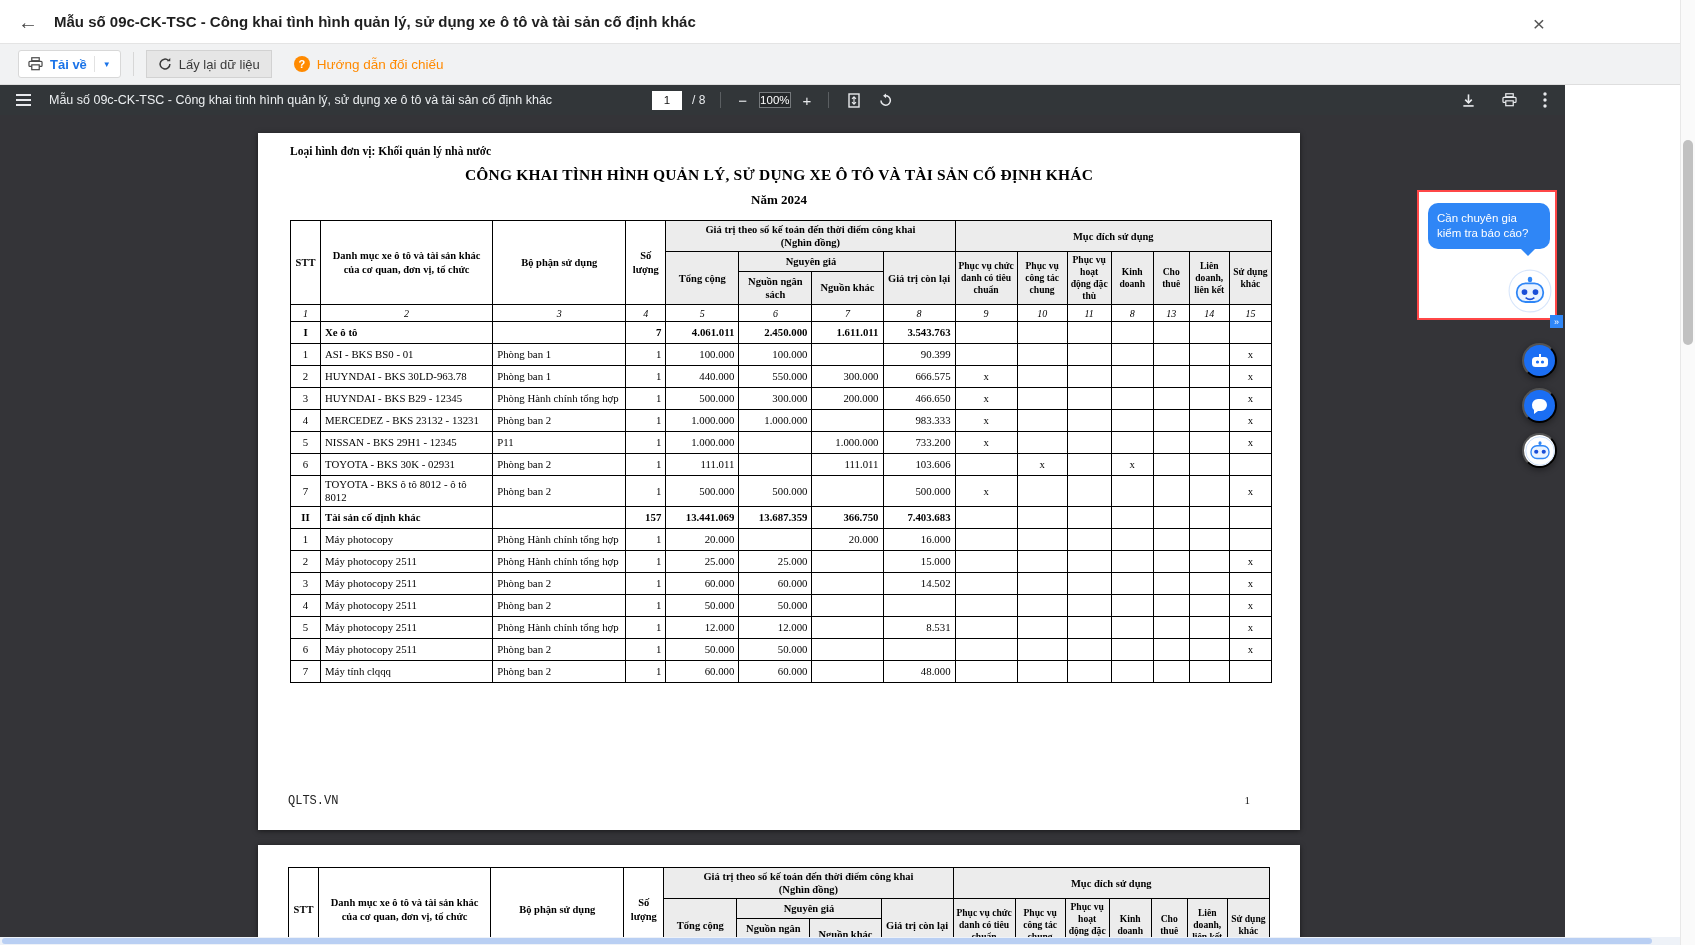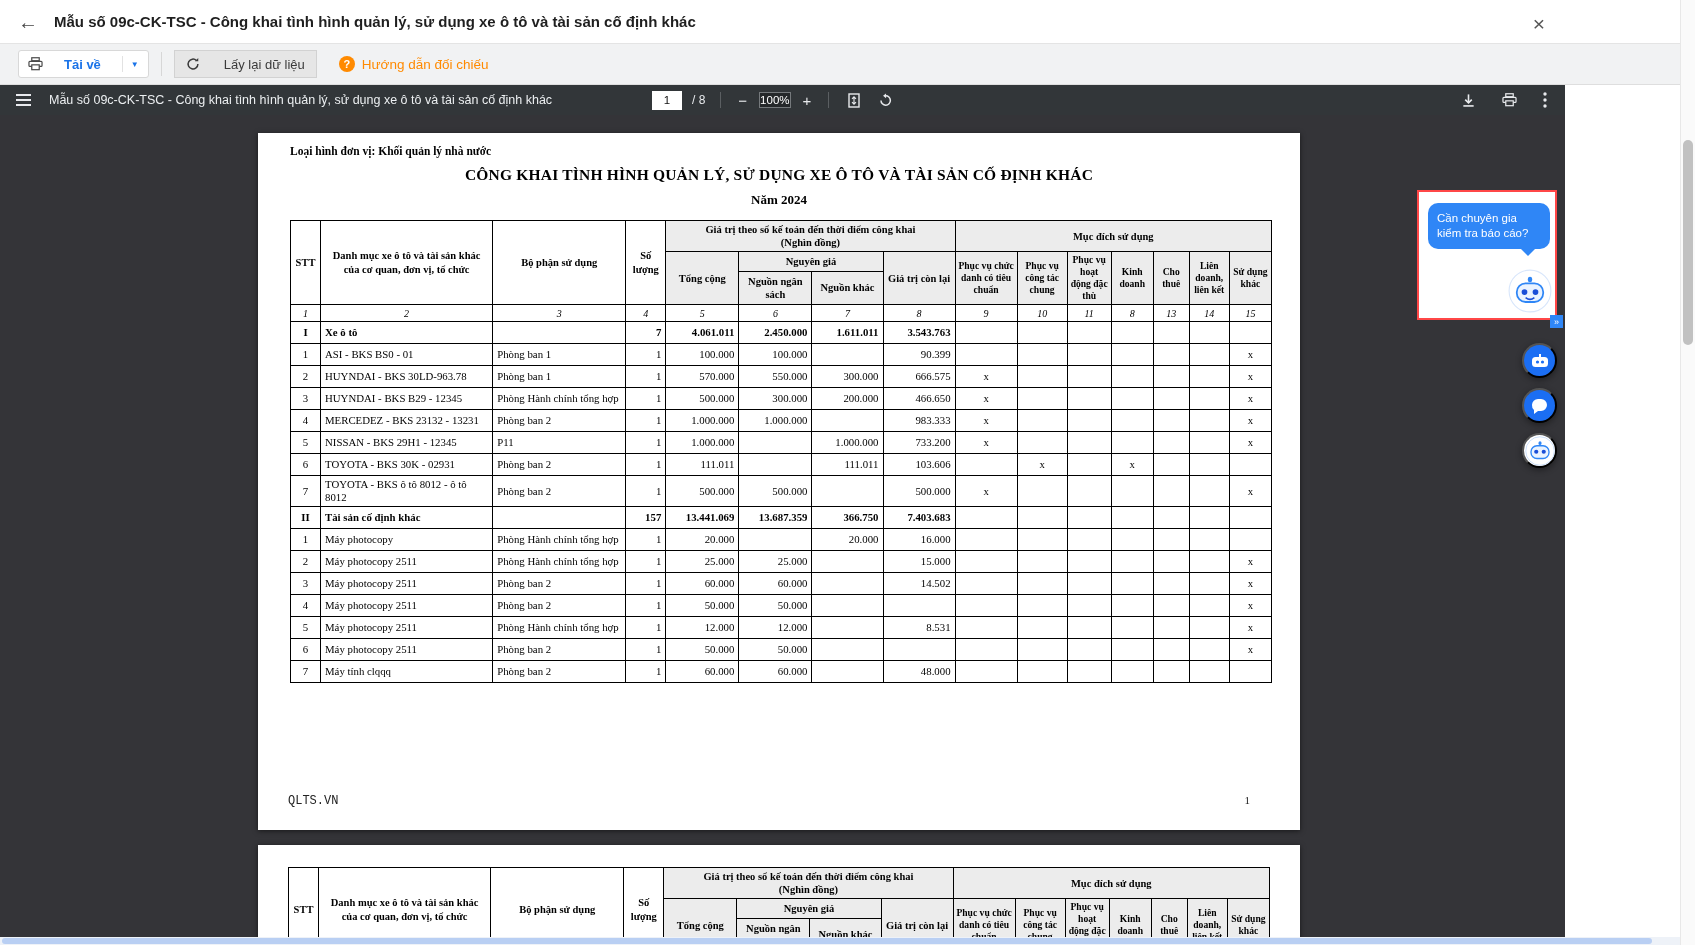--- a/index.html
+++ b/index.html
@@ -8,25 +8,25 @@
 
   
   .top-bar{position:absolute;left:0;top:0;width:100%;height:44px;background:#fff;border-bottom:1px solid #e4e4e4;display:flex;align-items:center;padding-left:14px;box-sizing:border-box;z-index:5;}
   .icon-btn{background:none;border:none;cursor:pointer;display:flex;align-items:center;justify-content:center;padding:4px;}
   .back-glyph{font-size:20px;color:#444;line-height:1;}
   .top-title{margin-left:12px;font-size:15px;font-weight:bold;color:#1f1f1f;}
   .close-btn{position:absolute;right:146px;top:9px;font-size:21px;color:#555;line-height:1;}
 
   
   .action-bar{position:absolute;left:0;top:44px;width:100%;height:41px;background:#f1f2f3;border-bottom:1px solid #dedede;display:flex;align-items:center;padding-left:18px;box-sizing:border-box;z-index:5;}
-  .dl-btn{display:flex;align-items:center;height:28px;background:#fff;border:1px solid #d8d8d8;border-radius:3px;padding:0 9px;gap:21px;cursor:pointer;}
+  .dl-btn{display:flex;align-items:center;height:28px;background:#fff;border:1px solid #d8d8d8;border-radius:3px;padding:0 9px;gap:7px;cursor:pointer;}
   .dl-label{color:#1a73e8;font-size:13px;font-weight:bold;}
   .dl-caret{color:#1a73e8;font-size:8px;border-left:1px solid #e2e2e2;padding-left:8px;height:16px;display:flex;align-items:center;}
   .vsep{width:1px;height:24px;background:#d7d7d7;margin:0 12px;}
-  .reload-btn{display:flex;align-items:center;gap:24px;height:28px;background:#e6e6e6;border:1px solid #d2d2d2;padding:0 11px;font-size:13px;color:#3a3a3a;cursor:pointer;}
+  .reload-btn{display:flex;align-items:center;gap:7px;height:28px;background:#e6e6e6;border:1px solid #d2d2d2;padding:0 11px;font-size:13px;color:#3a3a3a;cursor:pointer;}
   .guide-btn{display:flex;align-items:center;gap:7px;margin-left:16px;background:none;border:none;font-size:13.5px;color:#ff8a00;cursor:pointer;font-weight:500;}
   .q-icon{width:16px;height:16px;border-radius:50%;background:#ff8a00;color:#fff;font-size:11px;font-weight:bold;display:flex;align-items:center;justify-content:center;}
 
   
   .pdf-toolbar{position:absolute;left:0;top:85px;width:1565px;height:30px;background:#323639;display:flex;align-items:center;padding:0 12px;box-sizing:border-box;color:#e8eaed;z-index:4;}
   .pdf-title{margin-left:14px;font-size:12.5px;white-space:nowrap;color:#eceff1;}
   .tb-center{position:absolute;left:652px;top:0;height:30px;display:flex;align-items:center;gap:10px;}
   .page-input{width:26px;height:17px;border:none;background:#fff;color:#111;font-size:11.5px;text-align:center;}
   .tb-txt{font-size:12px;color:#e8eaed;}
   .zoom-btn{font-size:15px;color:#e8eaed;background:none;border:none;cursor:pointer;line-height:1;padding:0 2px;}
@@ -289,21 +289,21 @@
               <td class="c11"></td>
               <td class="c12"></td>
               <td class="c13"></td>
               <td class="c14">x</td>
             </tr>
             <tr>
               <td class="c0">2</td>
               <td class="c1">HUYNDAI - BKS 30LD-963.78</td>
               <td class="c2">Phòng ban 1</td>
               <td class="c3">1</td>
-              <td class="c4">570.000</td>
+              <td class="c4">440.000</td>
               <td class="c5">550.000</td>
               <td class="c6">300.000</td>
               <td class="c7">666.575</td>
               <td class="c8">x</td>
               <td class="c9"></td>
               <td class="c10"></td>
               <td class="c11"></td>
               <td class="c12"></td>
               <td class="c13"></td>
               <td class="c14">x</td>

